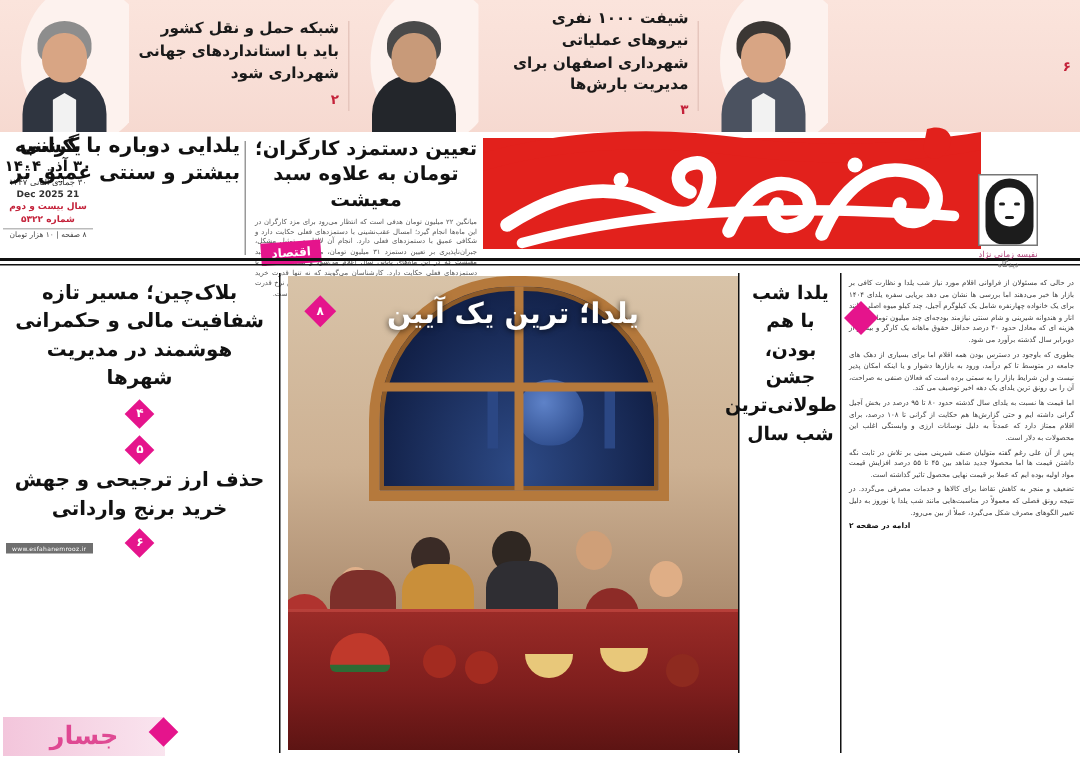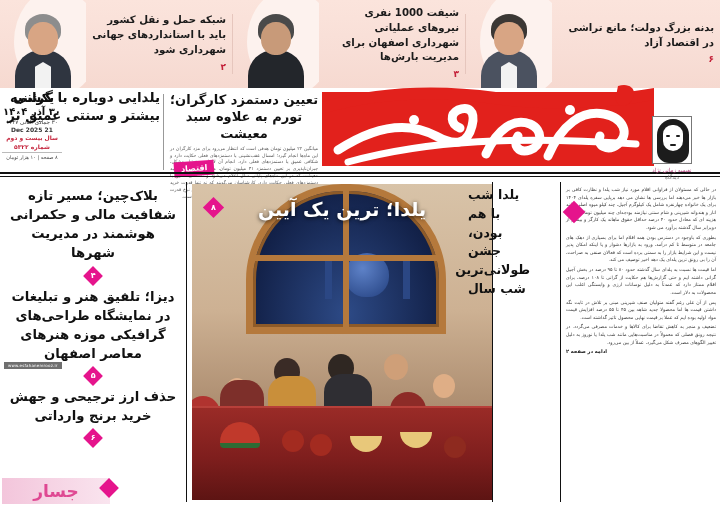--- a/index.html
+++ b/index.html
@@ -156,22 +156,22 @@
   }
   .ph-badge {
     position:absolute; left:14px; top:16px;
     background:#e5148c; color:#fff; font-size:8px; font-weight:bold;
     width:15px; height:15px; line-height:15px; text-align:center; transform:rotate(45deg);
   }
   .ph-badge span { display:inline-block; transform:rotate(-45deg); }
 
   
   .midcol {
-    position:absolute; left:468px; top:6px; width:62px; height:110px;
-    direction:rtl; text-align:left;
+    position:absolute; left:496px; top:6px; width:62px; height:110px;
+    direction:rtl; text-align:center;
   }
   .midcol h3 { font-size:12.5px; font-weight:bold; line-height:1.5; color:#111; }
 
   .mid-divider { position:absolute; left:492px; top:2px; width:1px; height:320px; background:#111; }
   .r-divider { position:absolute; left:560px; top:2px; width:1px; height:320px; background:#111; }
 
   
   .rightcol {
     position:absolute; left:562px; top:2px; width:158px; height:324px;
     direction:rtl; text-align:justify; padding:4px 4px 0 4px;
@@ -243,39 +243,38 @@
     <div class="teaser" style="width:232px">
       <div class="portrait">
         <div class="blob"></div>
         <div class="head">
           <div class="p-body" style="background:#23262b"></div>
           <div class="p-hair" style="background:#4a4a4a"></div>
           <div class="p-face" style="background:#c89a79"></div>
         </div>
       </div>
       <div class="txt" style="width:146px">
-        <div>شیفت 1000 نفری نیروهای عملیاتی شهرداری اصفهان برای مدیریت بارش‌ها</div>
+        <div>شیفت ۱۰۰۰ نفری نیروهای عملیاتی شهرداری اصفهان برای مدیریت بارش‌ها</div>
         <div class="pg">۳</div>
       </div>
     </div>
 
     <div class="tsep"></div>
 
     <div class="teaser" style="width:254px">
       <div class="portrait">
         <div class="blob"></div>
         <div class="head">
           <div class="p-body" style="background:#4b5260"></div>
           <div class="p-shirt"></div>
           <div class="p-hair" style="background:#3b3734"></div>
           <div class="p-face"></div>
         </div>
       </div>
       <div class="txt" style="width:168px">
-        <div>بدنه بزرگ دولت؛ مانع تراشی در اقتصاد آزاد</div>
         <div class="pg">۶</div>
       </div>
     </div>
   </div>
 
   <div class="masthead-row">
 
     <div class="dateblock">
       <div class="d1">یکشنبه</div>
       <div class="d2">۳۰ آذر ۱۴۰۴</div>
@@ -294,21 +293,21 @@
         <path d="M168 70 C180 44, 196 34, 212 40 C226 46, 224 62, 212 66 C200 70, 194 60, 200 52" stroke="#ffffff" stroke-width="9" fill="none" stroke-linecap="round"></path>
         <path d="M230 72 C244 40, 264 26, 286 30 C306 34, 312 50, 300 60 C290 68, 278 62, 282 52" stroke="#ffffff" stroke-width="9" fill="none" stroke-linecap="round"></path>
         <path d="M30 78 C110 56, 200 52, 318 60" stroke="#ffffff" stroke-width="7" fill="none" stroke-linecap="round"></path>
         <circle cx="96" cy="36" r="5" fill="#ffffff"></circle>
         <circle cx="252" cy="26" r="5" fill="#ffffff"></circle>
         <path d="M300 2 C312 -2, 320 6, 314 16 C308 26, 296 22, 298 12 Z" fill="#e2211c"></path>
       </svg>
     </div>
 
     <div class="econ-col">
-      <h2>تعیین دستمزد کارگران؛ تورم به علاوه سبد معیشت</h2>
+      <h2>تعیین دستمزد کارگران؛ تومان به علاوه سبد معیشت</h2>
       <div class="econ-body">میانگین ۲۲ میلیون تومان هدفی است که انتظار می‌رود برای مزد کارگران در این ماه‌ها انجام گیرد؛ امسال عقب‌نشینی با دستمزدهای فعلی حکایت دارد و شکافی عمیق با دستمزدهای فعلی دارد. انجام آن لااقل در تمثیل مشکل، جبران‌ناپذیری بر تعیین دستمزد ۳۱ میلیون تومان، مبلغی است برای سبد معیشت که در این ماه‌های پایانی سال اعلام می‌شود و نشکافی عمیق با دستمزدهای فعلی حکایت دارد. کارشناسان می‌گویند که نه تنها قدرت خرید کارگران ترمیم نمی‌شود، بلکه با کاهش دوباره نرخ مزد به افزایش نرخ قدرت خریدی هم منجر خواهد شد که نتیجه کاهش دوباره شکاف طبقاتی است.</div>
       <div class="econ-badge">اقتصاد</div>
     </div>
 
     <div class="vline"></div>
 
     <div class="lead-col">
       <h1>یلدایی دوباره با گرانی بیشتر و سنتی عمیق تر</h1>
     </div>
   </div>
@@ -321,21 +320,20 @@
     <div class="url-chip">www.esfahanemrooz.ir</div>
 
     <div class="sidebar">
       <div class="sb-item">
         <h3>بلاک‌چین؛ مسیر تازه شفافیت مالی و حکمرانی هوشمند در مدیریت شهرها</h3>
         <div class="sb-num">
           <span>۴</span>
         </div>
       </div>
       <div class="sb-item">
-        <h3>دیزا؛ تلفیق هنر و تبلیغات در نمایشگاه طراحی‌های گرافیکی موزه هنرهای معاصر اصفهان</h3>
         <div class="sb-num">
           <span>۵</span>
         </div>
       </div>
       <div class="sb-item">
         <h3>حذف ارز ترجیحی و جهش خرید برنج وارداتی</h3>
         <div class="sb-num">
           <span>۶</span>
         </div>
       </div>

